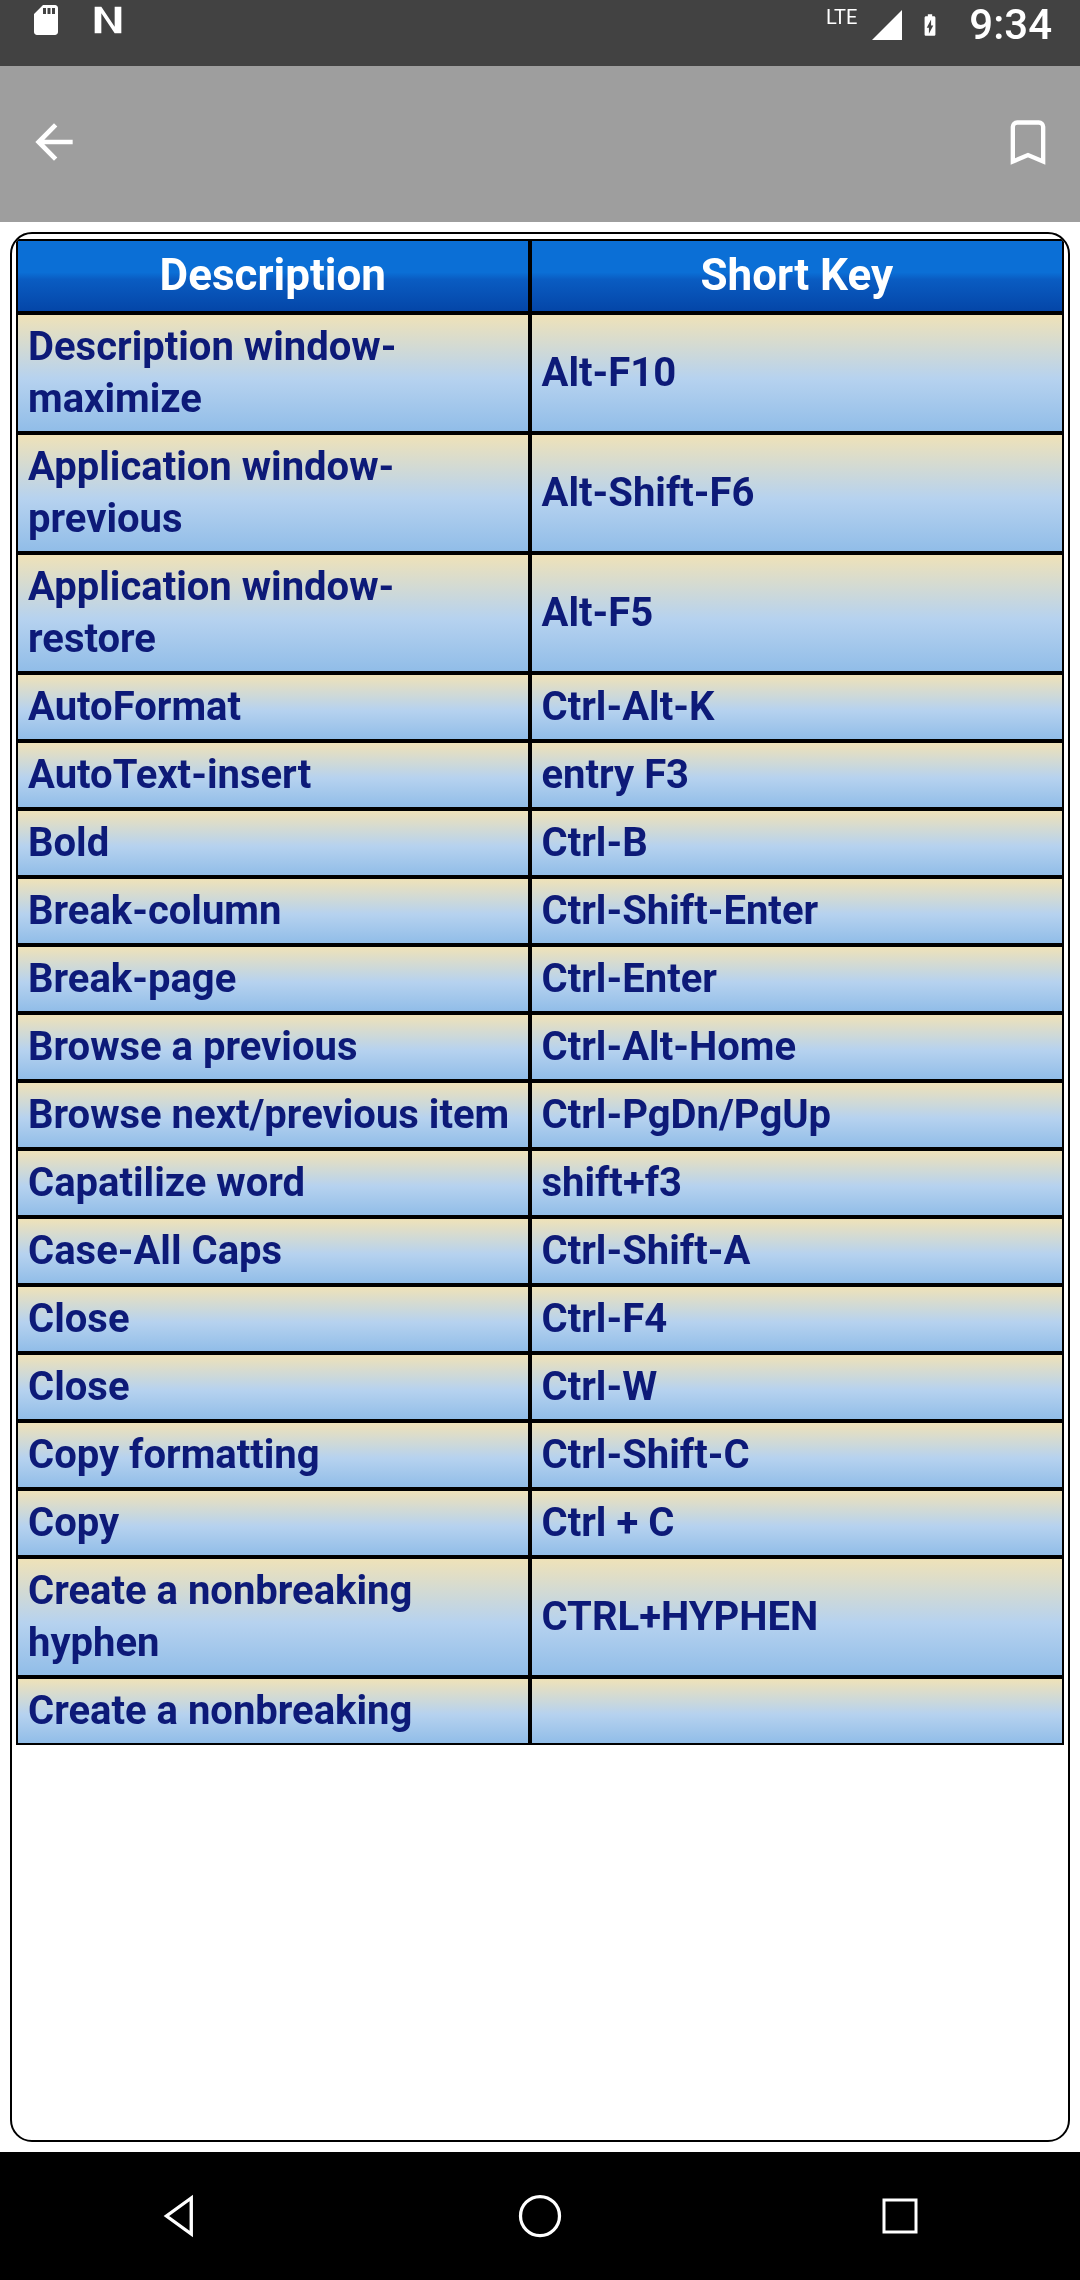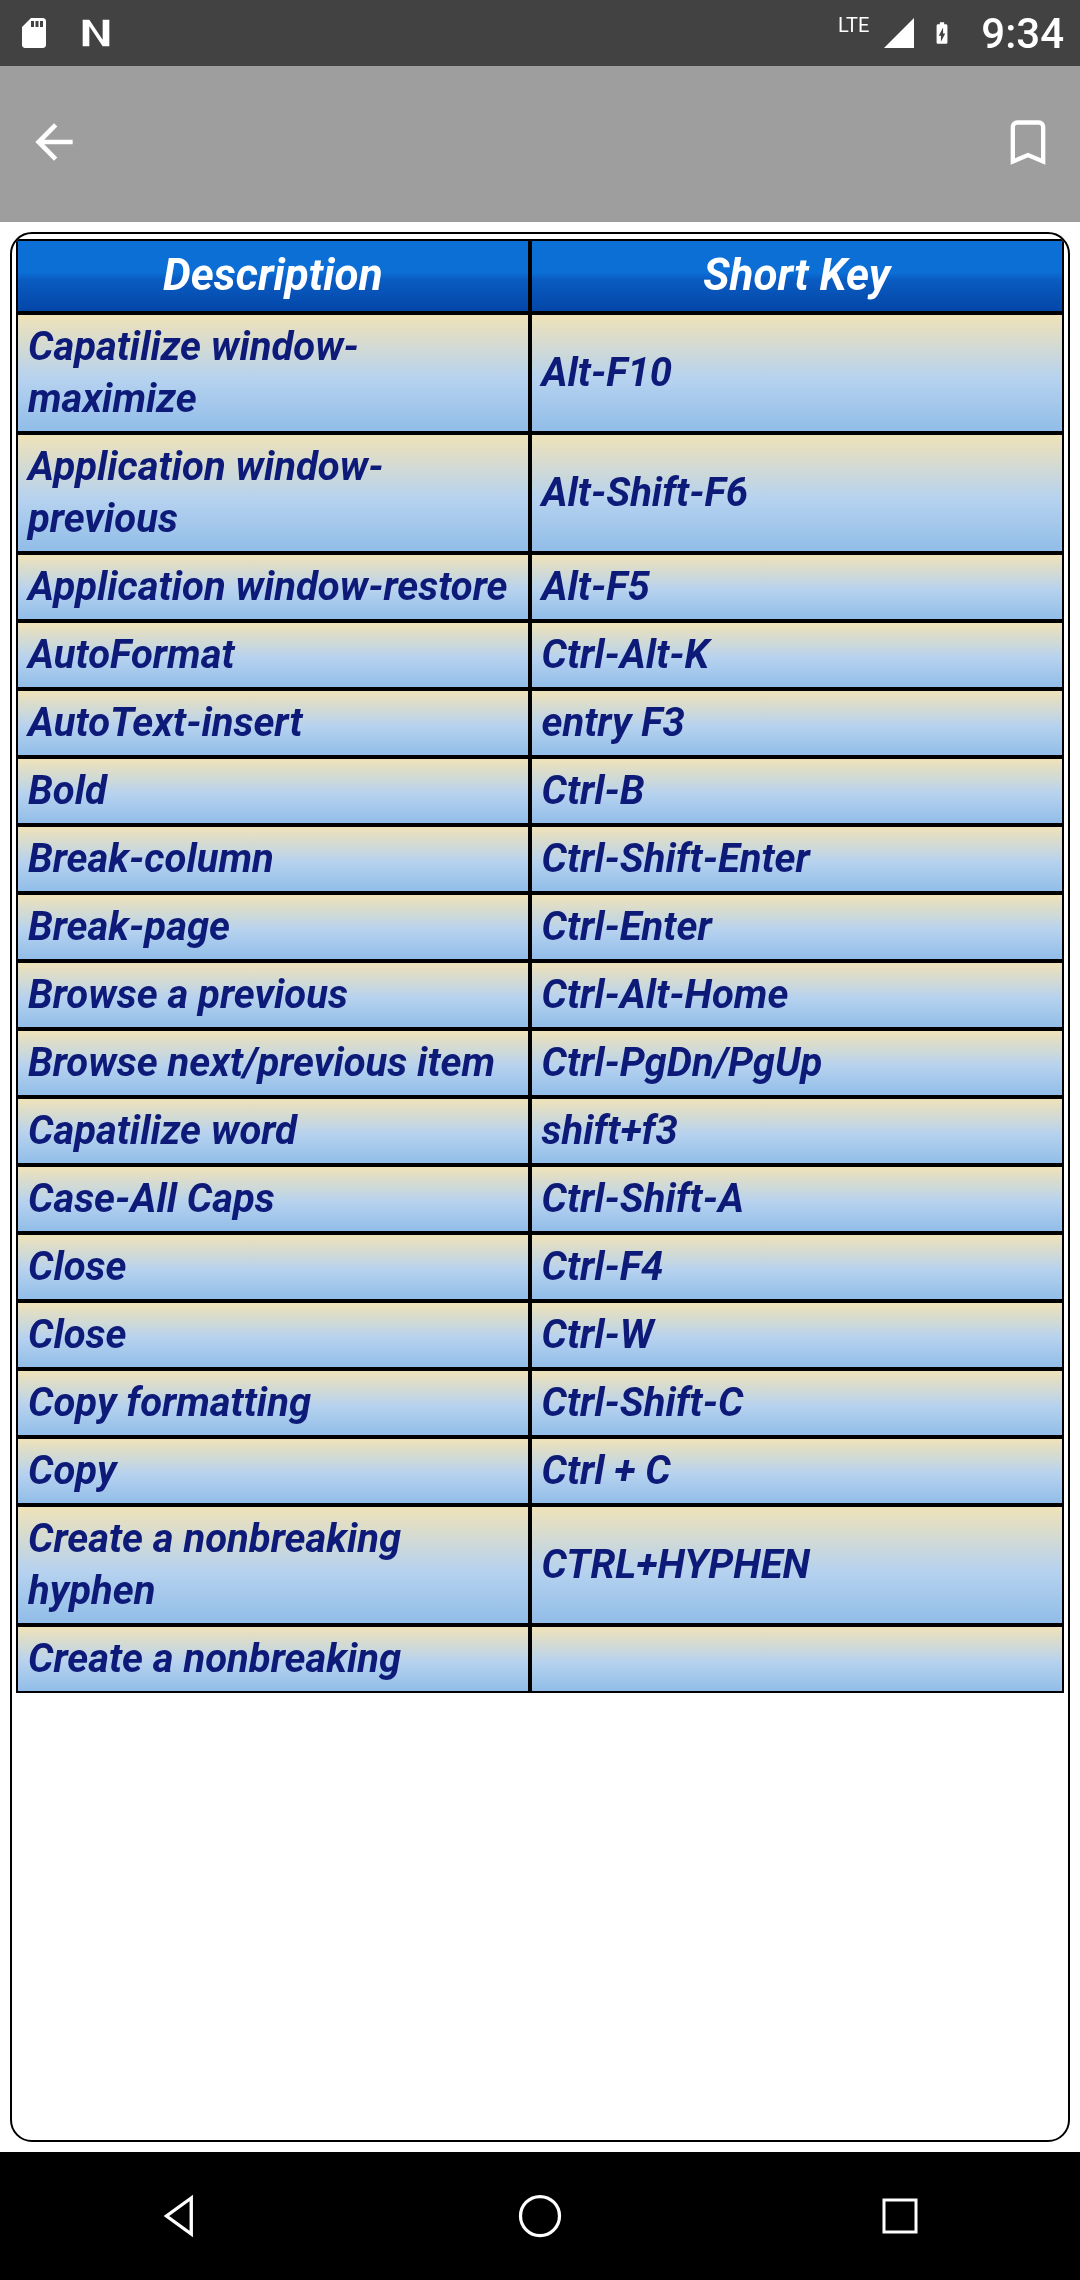--- a/index.html
+++ b/index.html
@@ -12,22 +12,22 @@
   position: relative;
   background: #000;
 }
 
 
 .status-bar {
   width: 100%;
   height: 66px;
   background: #424242;
   display: flex;
-  align-items: center;
-  padding: 0 16px;
+  align-items: flex-start;
+  padding: 0 28px;
   color: #fff;
   font-size: 30px;
 }
 .status-left { flex: 1; display: flex; gap: 22px; }
 .status-right { display: flex; align-items: center; gap: 12px; }
 .clock { font-size: 42px; font-weight: 500; margin-left: 14px; }
 .status-icon { display: inline-flex; align-items: center; justify-content: center; }
 .status-icon svg { display: block; }
 
 
@@ -56,21 +56,20 @@
   border: 2px solid #000;
   border-radius: 22px;
   overflow: hidden;
   padding: 5px 4px 0 4px;
   background: #fff;
 }
 table {
   width: 100%;
   border-collapse: separate;
   border-spacing: 0;
-  font-style: italic;
 }
 th, td {
   border: 2px solid #000;
   padding: 6px 10px 6px 10px;
   text-align: left;
   vertical-align: middle;
   font-weight: 700;
 }
 th {
   background: linear-gradient(#0b6fd6, #0b6fd6 45%, #0a5cc2 55%, #0446a8);
@@ -155,21 +154,21 @@
             <col class="key-col">
           </colgroup>
         <thead>
           <tr>
             <th>Description</th>
             <th>Short Key</th>
           </tr>
         </thead>
         <tbody>
           <tr>
-              <td>Capatilize window-maximize</td>
+              <td>Description window-maximize</td>
               <td>Alt-F10</td>
             </tr>
           <tr>
               <td>Application window-previous</td>
               <td>Alt-Shift-F6</td>
             </tr>
           <tr>
               <td>Application window-restore</td>
               <td>Alt-F5</td>
             </tr>

